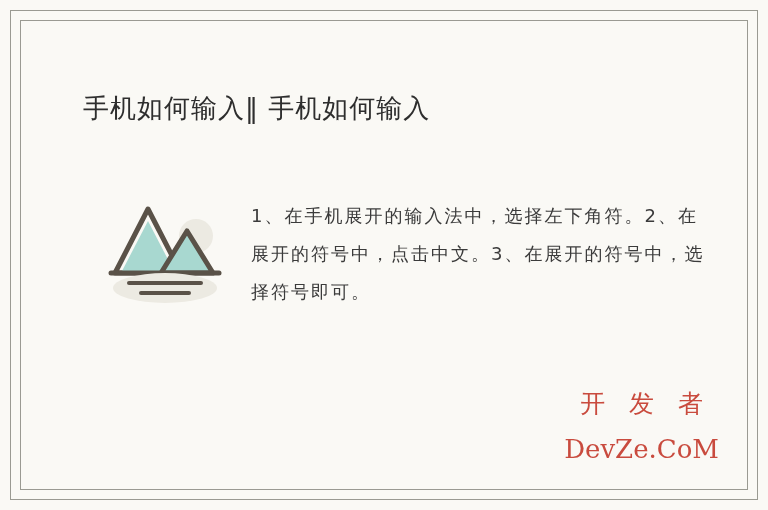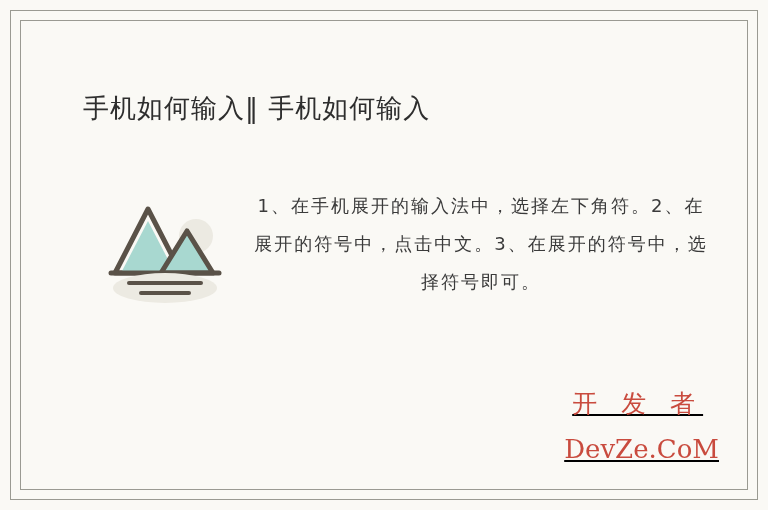--- a/index.html
+++ b/index.html
@@ -62,36 +62,34 @@
   .illustration {
     position: absolute;
     left: 60px;
     top: 140px;
     width: 130px;
     height: 130px;
   }
   .body-text {
     position: absolute;
     left: 210px;
-    top: 146px;
+    top: 156px;
     width: 460px;
     font-size: 18px;
     line-height: 38px;
     letter-spacing: 2px;
     color: #3b3b3b;
     font-family: "DejaVu Sans", "Liberation Sans", sans-serif;
-    text-align: center;
   }
   .watermark {
     position: absolute;
     right: 8px;
     bottom: 6px;
-    text-align: left;
+    text-align: center;
     line-height: 1.05;
-    text-decoration: underline;
   }
   .wm-top {
     font-size: 25px;
     color: #c94b3e;
     letter-spacing: 8px;
     font-family: "DejaVu Sans", "Liberation Sans", sans-serif;
     padding-left: 8px;
   }
   .wm-bottom {
     font-size: 26px;

